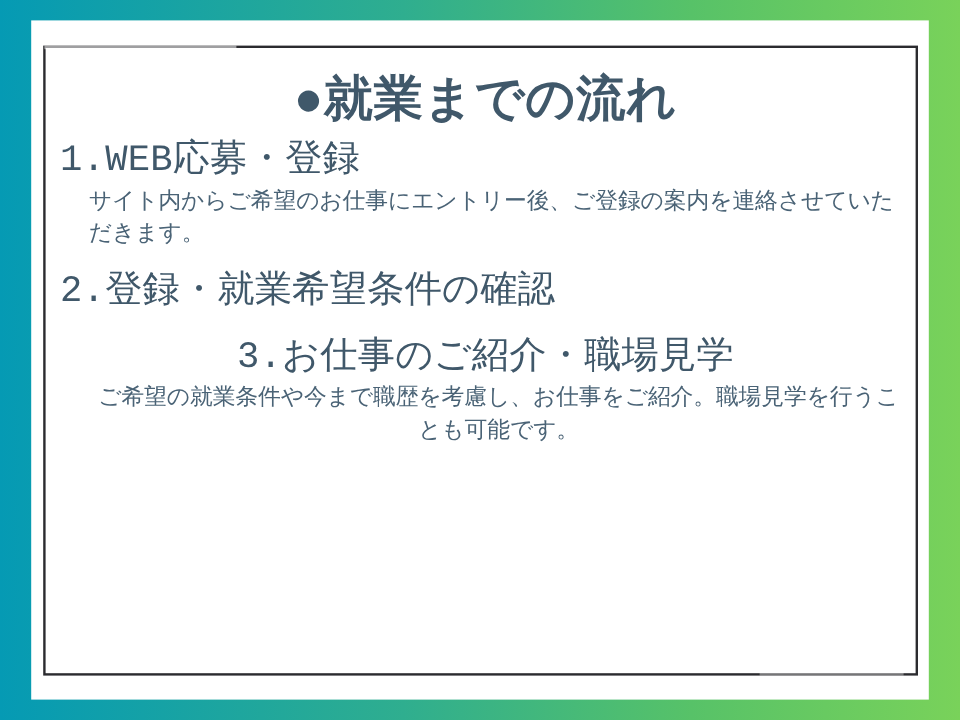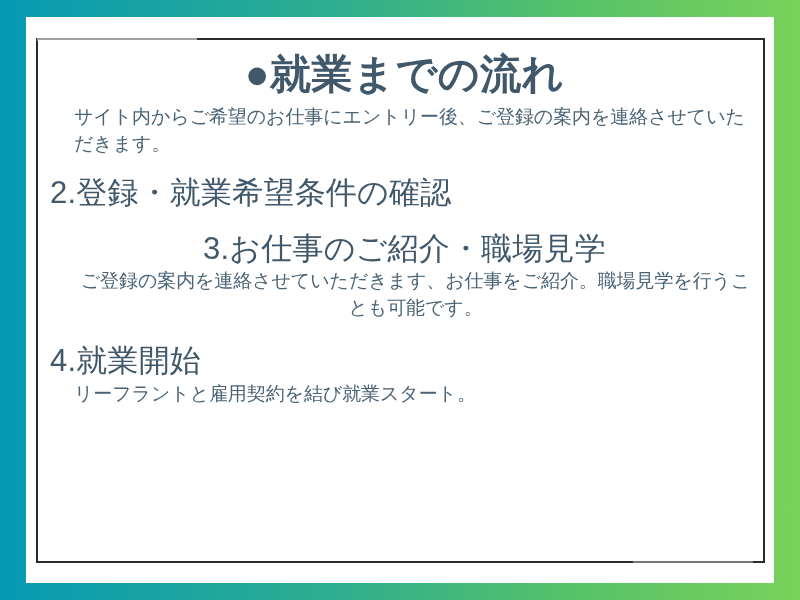--- a/index.html
+++ b/index.html
@@ -57,26 +57,27 @@
     position: absolute;
     right: 10px; bottom: -2px;
     width: 120px; height: 3px;
     background: rgba(255,255,255,0.35);
   }
 
   
   #content {
     position: absolute;
     left: 36px;
-    top: 38px;
+    top: 50px;
     width: 737px;
     height: 525px;
     box-sizing: border-box;
     padding: 6px 14px 0 14px;
     color: #40586a;
+    font-family: Liberation Mono, monospace;
   }
 
   #poster-title {
     text-align: center;
     font-size: 41px;
     font-weight: bold;
     line-height: 1.12;
     letter-spacing: 0.5px;
     color: #40586a;
     margin: 8px 0 6px 0;
@@ -117,31 +118,28 @@
 
   <div id="white-card"></div>
 
   <div id="inner-frame"></div>
 
   <div id="content">
 
     <div id="poster-title">●就業までの流れ</div>
 
     <div class="step" id="step-1">
+      <div class="step-heading">1.WEB応募・登録</div>
       <div class="step-body">サイト内からご希望のお仕事にエントリー後、ご登録の案内を連絡させていただきます。</div>
     </div>
 
     <div class="step" id="step-2">
       <div class="step-heading">2.登録・就業希望条件の確認</div>
     </div>
 
     <div class="step" id="step-3">
       <div class="step-heading">3.お仕事のご紹介・職場見学</div>
-      <div class="step-body">ご登録の案内を連絡させていただきます、お仕事をご紹介。職場見学を行うことも可能です。</div>
+      <div class="step-body">ご希望の就業条件や今まで職歴を考慮し、お仕事をご紹介。職場見学を行うことも可能です。</div>
     </div>
 
-    <div class="step" id="step-4">
-      <div class="step-heading">4.就業開始</div>
-      <div class="step-body">リーフラントと雇用契約を結び就業スタート。</div>
-    </div>
 
   </div>
 </div>
 
 </body></html>

